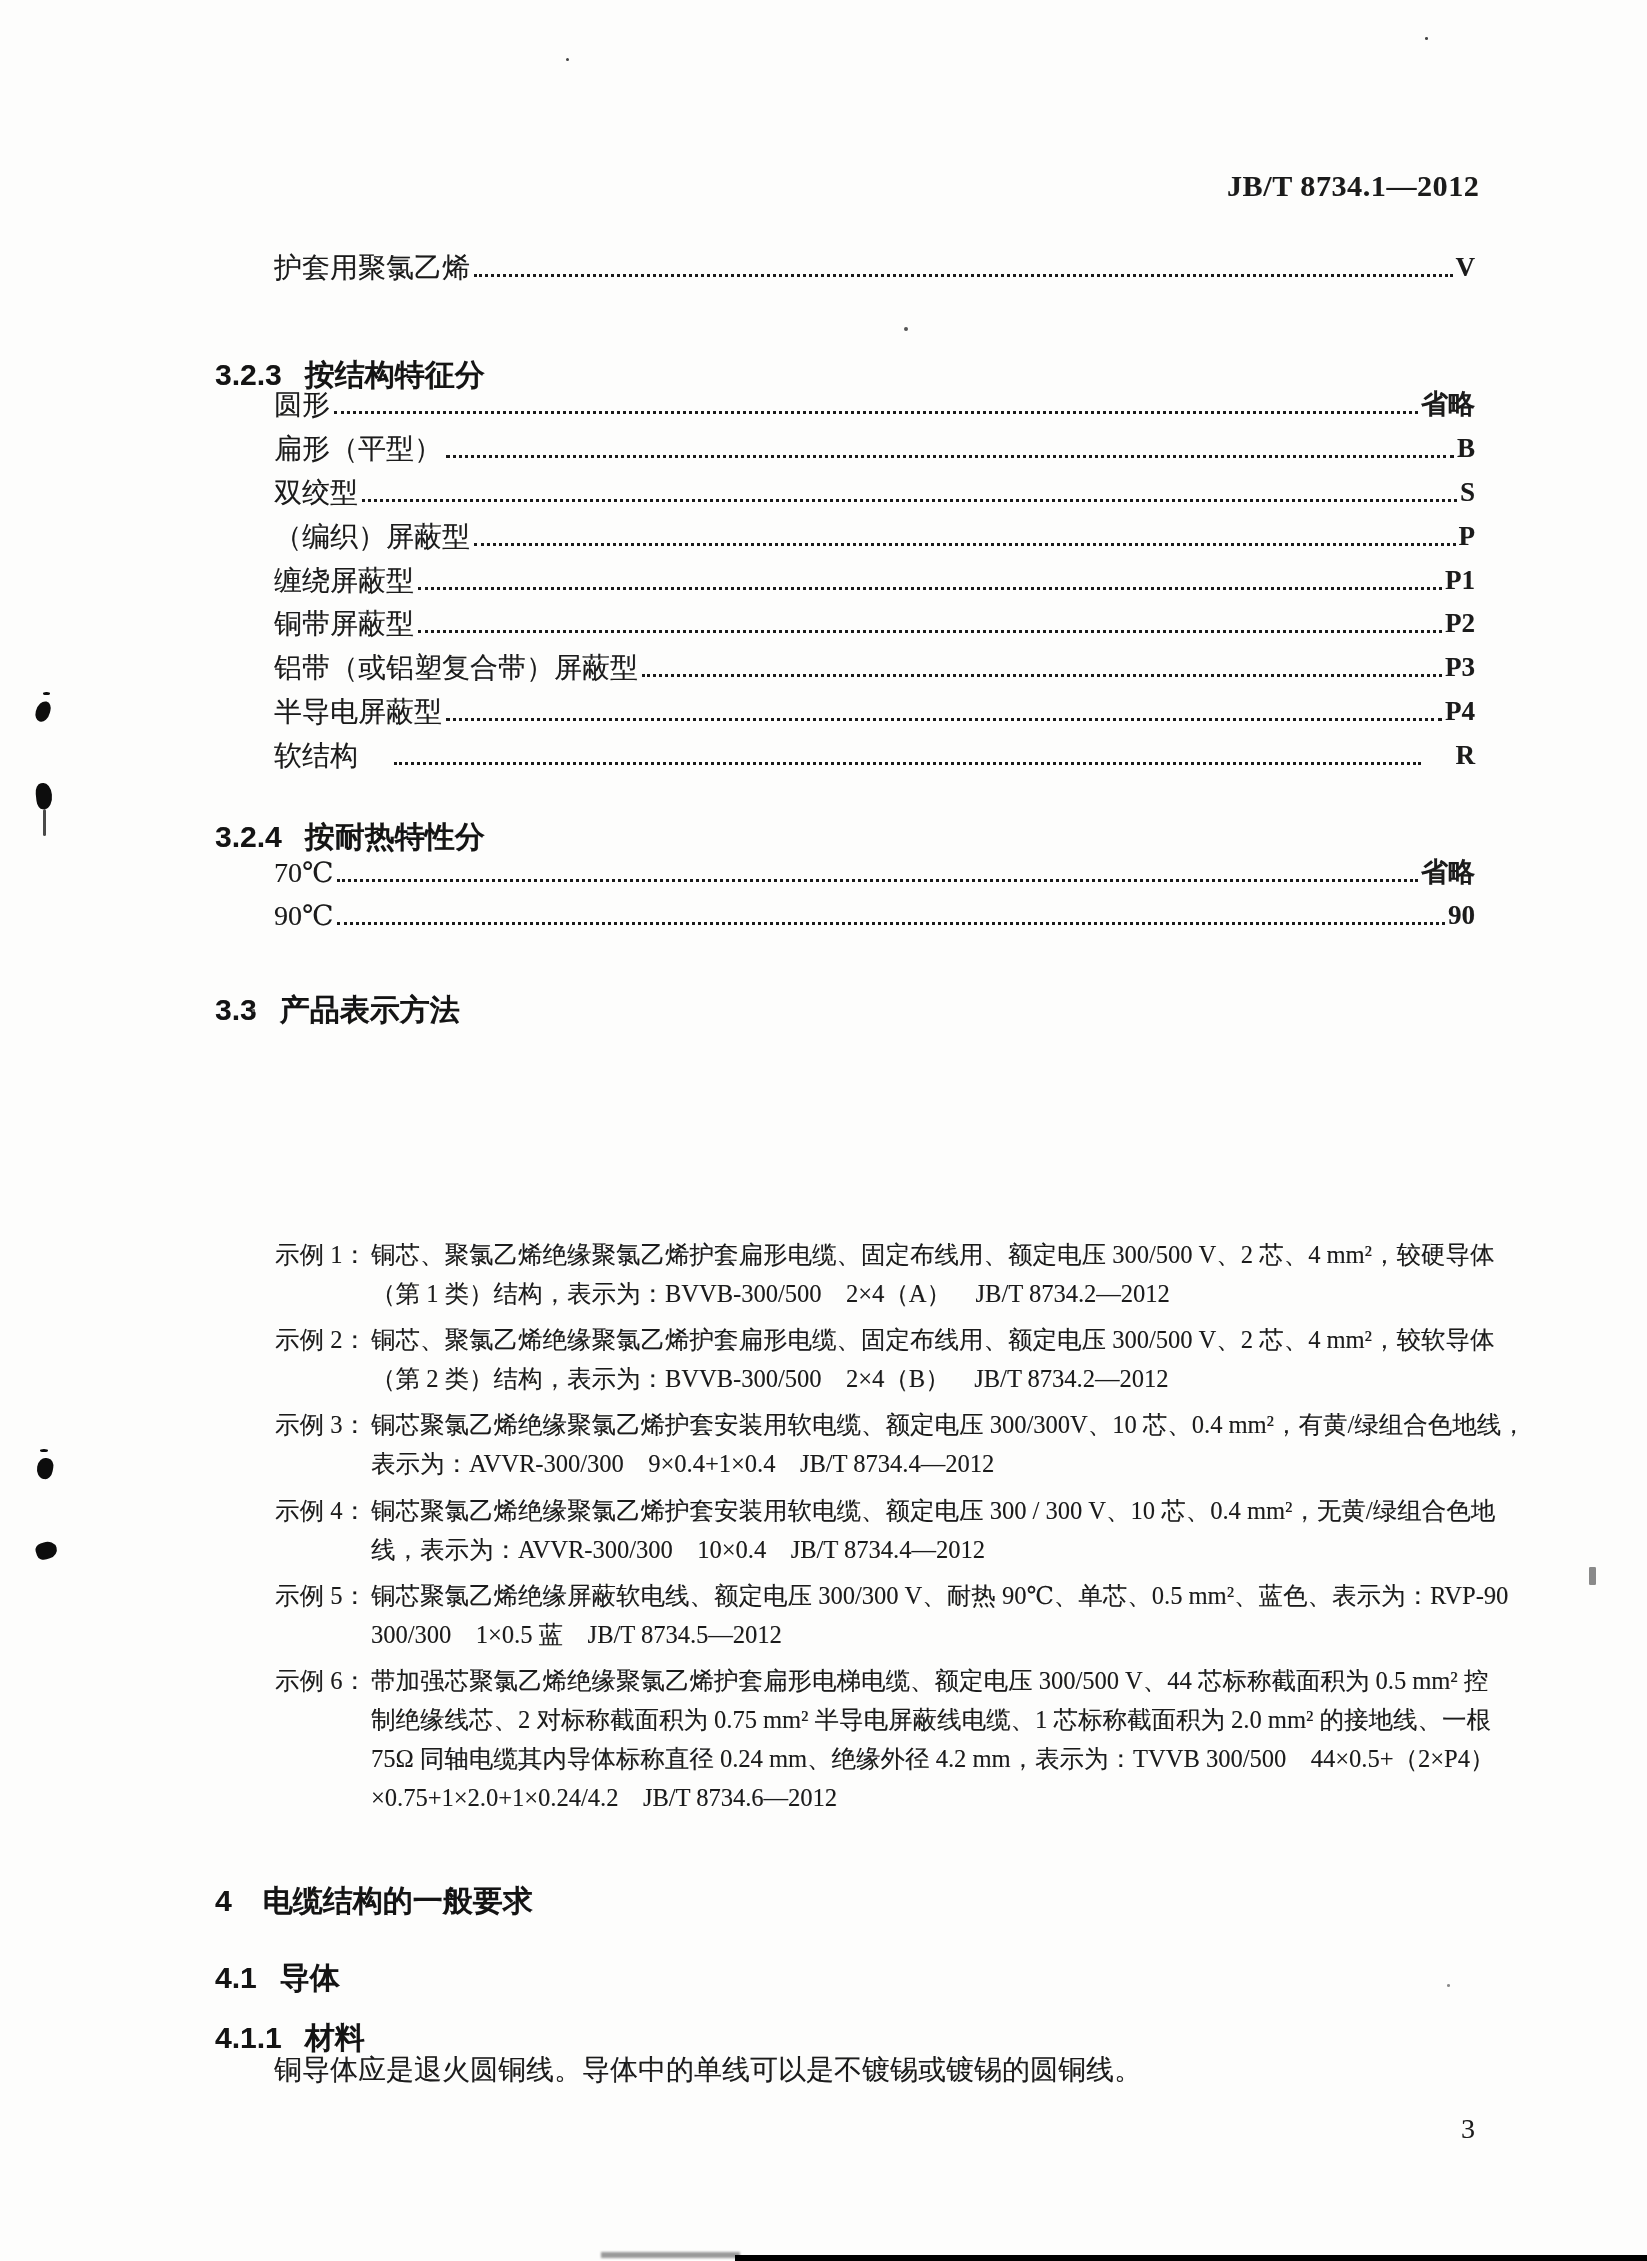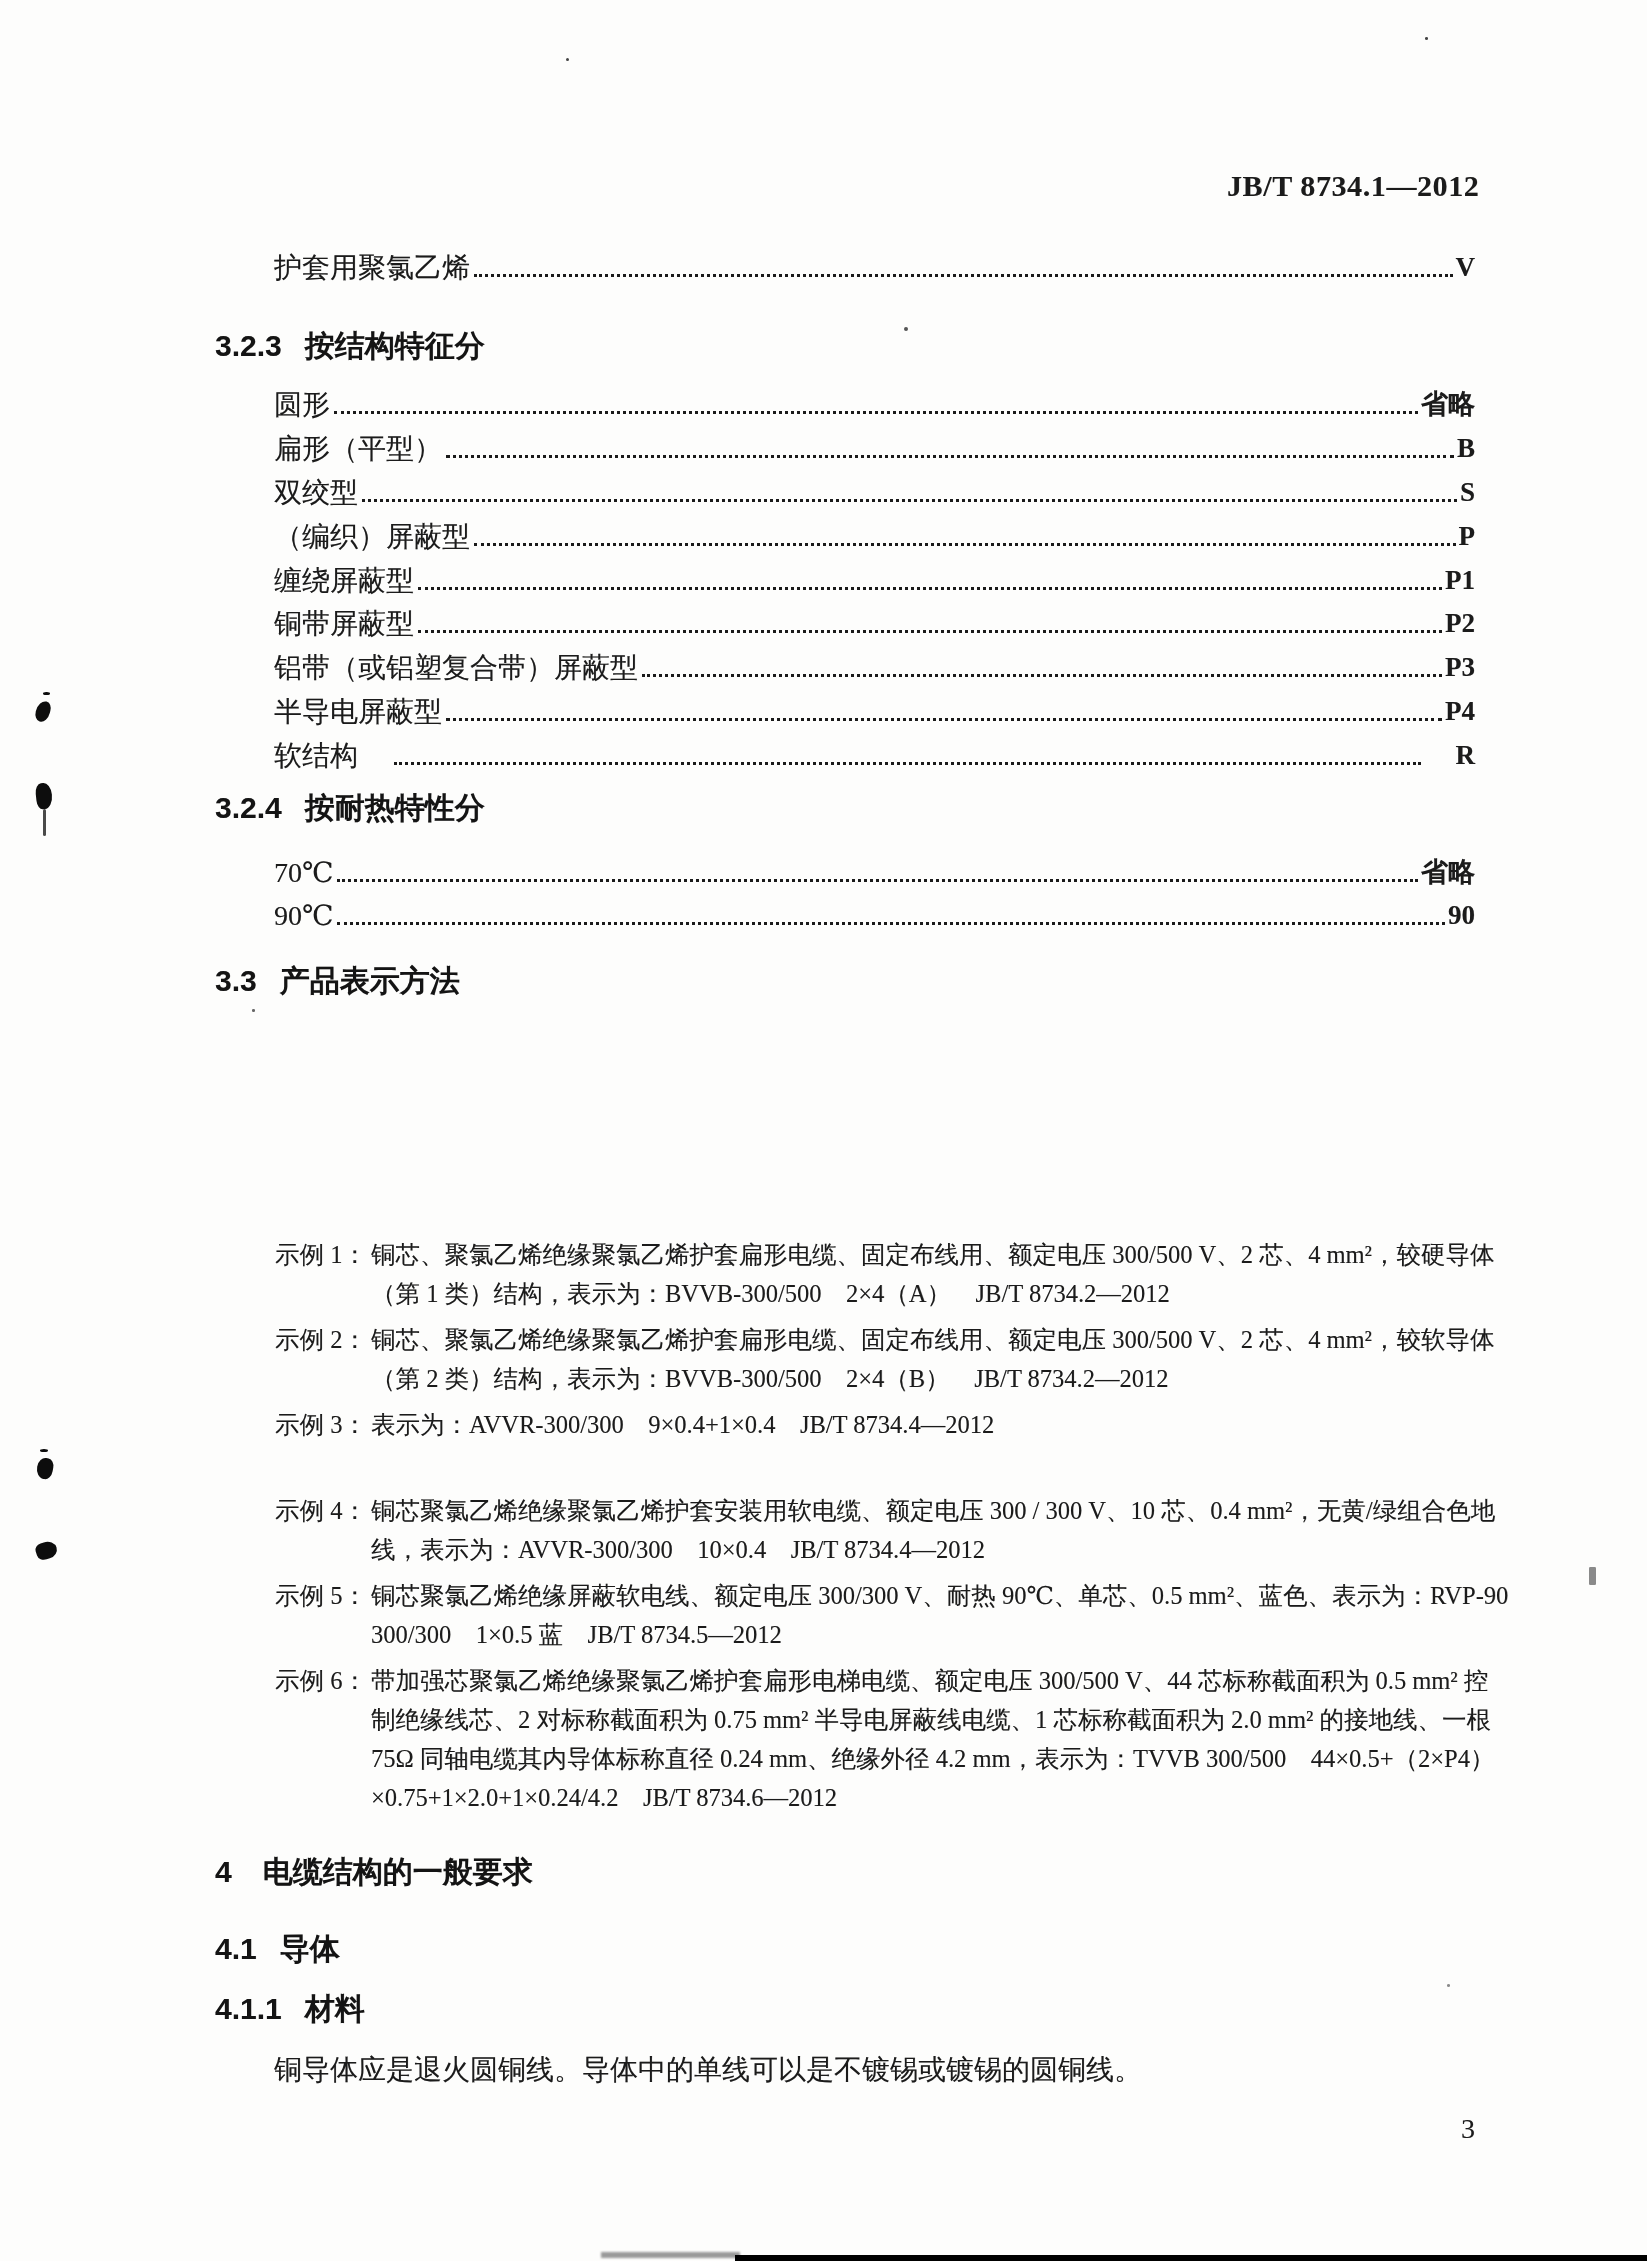--- a/index.html
+++ b/index.html
@@ -21,21 +21,21 @@
     display:flex;align-items:flex-end;font-size:28px;line-height:31px;
   }
   .leader-row .lbl{white-space:nowrap;}
   .leader-row .dots{
     flex:1;border-bottom:3.2px dotted #1a1a1a;margin:0 2.6px 6.5px 3.9px;height:0;
   }
   .leader-row .val{white-space:nowrap;font-weight:700;font-size:27px;}
   
   .sec-h{
     position:absolute;left:215px;font-family:"Liberation Sans","DejaVu Sans",sans-serif;
-    font-weight:700;font-size:30px;white-space:nowrap;color:#141414;
+    font-weight:700;font-size:30px;white-space:nowrap;color:#141414;margin-top:29px;
   }
   .sec-h .sec-title{margin-left:23px;}
   
   .body33{position:absolute;left:215px;top:1020px;font-size:28px;}
   .body33 .bline{height:42px;line-height:36px;white-space:nowrap;}
   .body33 .bline.indent{padding-left:59px;}
   
   .example{position:absolute;left:275px;right:52px;font-size:24.5px;}
   .example .ex-label{position:absolute;left:0;top:0;white-space:nowrap;line-height:39px;}
   .example .ex-lines{margin-left:96px;}
@@ -171,20 +171,21 @@
     <span class="ex-label">示例 2：</span>
     <div class="ex-lines">
           <div class="exline">铜芯、聚氯乙烯绝缘聚氯乙烯护套扁形电缆、固定布线用、额定电压 300/500 V、2 芯、4 mm²，较软导体</div>
           <div class="exline">（第 2 类）结构，表示为：BVVB-300/500　2×4（B）　JB/T 8734.2—2012</div>
         </div>
   </div>
 
   <div class="example txt" style="top: 1405px;">
     <span class="ex-label">示例 3：</span>
     <div class="ex-lines">
+          <div class="exline">铜芯聚氯乙烯绝缘聚氯乙烯护套安装用软电缆、额定电压 300/300V、10 芯、0.4 mm²，有黄/绿组合色地线，</div>
           <div class="exline">表示为：AVVR-300/300　9×0.4+1×0.4　JB/T 8734.4—2012</div>
         </div>
   </div>
 
   <div class="example txt" style="top: 1491px;">
     <span class="ex-label">示例 4：</span>
     <div class="ex-lines">
           <div class="exline">铜芯聚氯乙烯绝缘聚氯乙烯护套安装用软电缆、额定电压 300 / 300 V、10 芯、0.4 mm²，无黄/绿组合色地</div>
           <div class="exline">线，表示为：AVVR-300/300　10×0.4　JB/T 8734.4—2012</div>
         </div>

